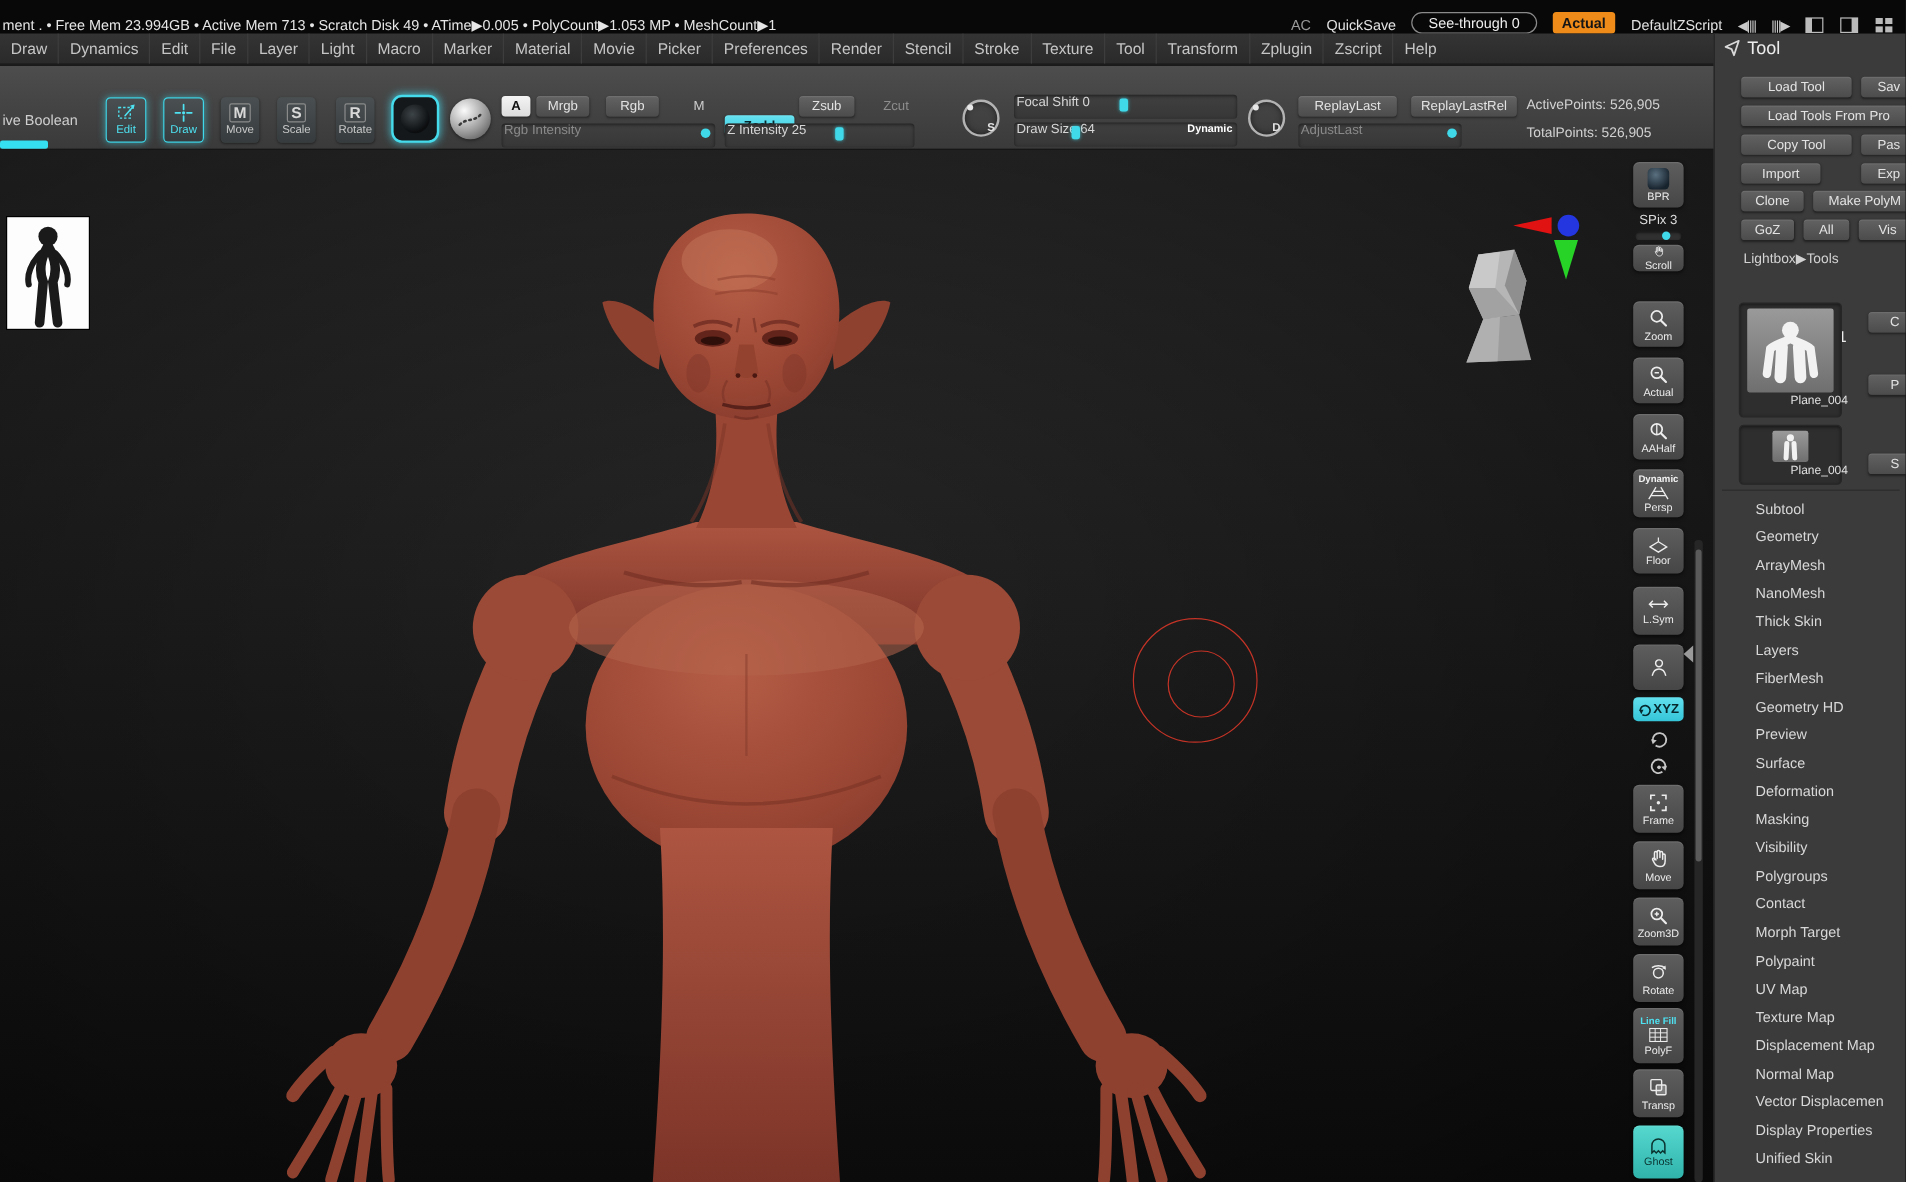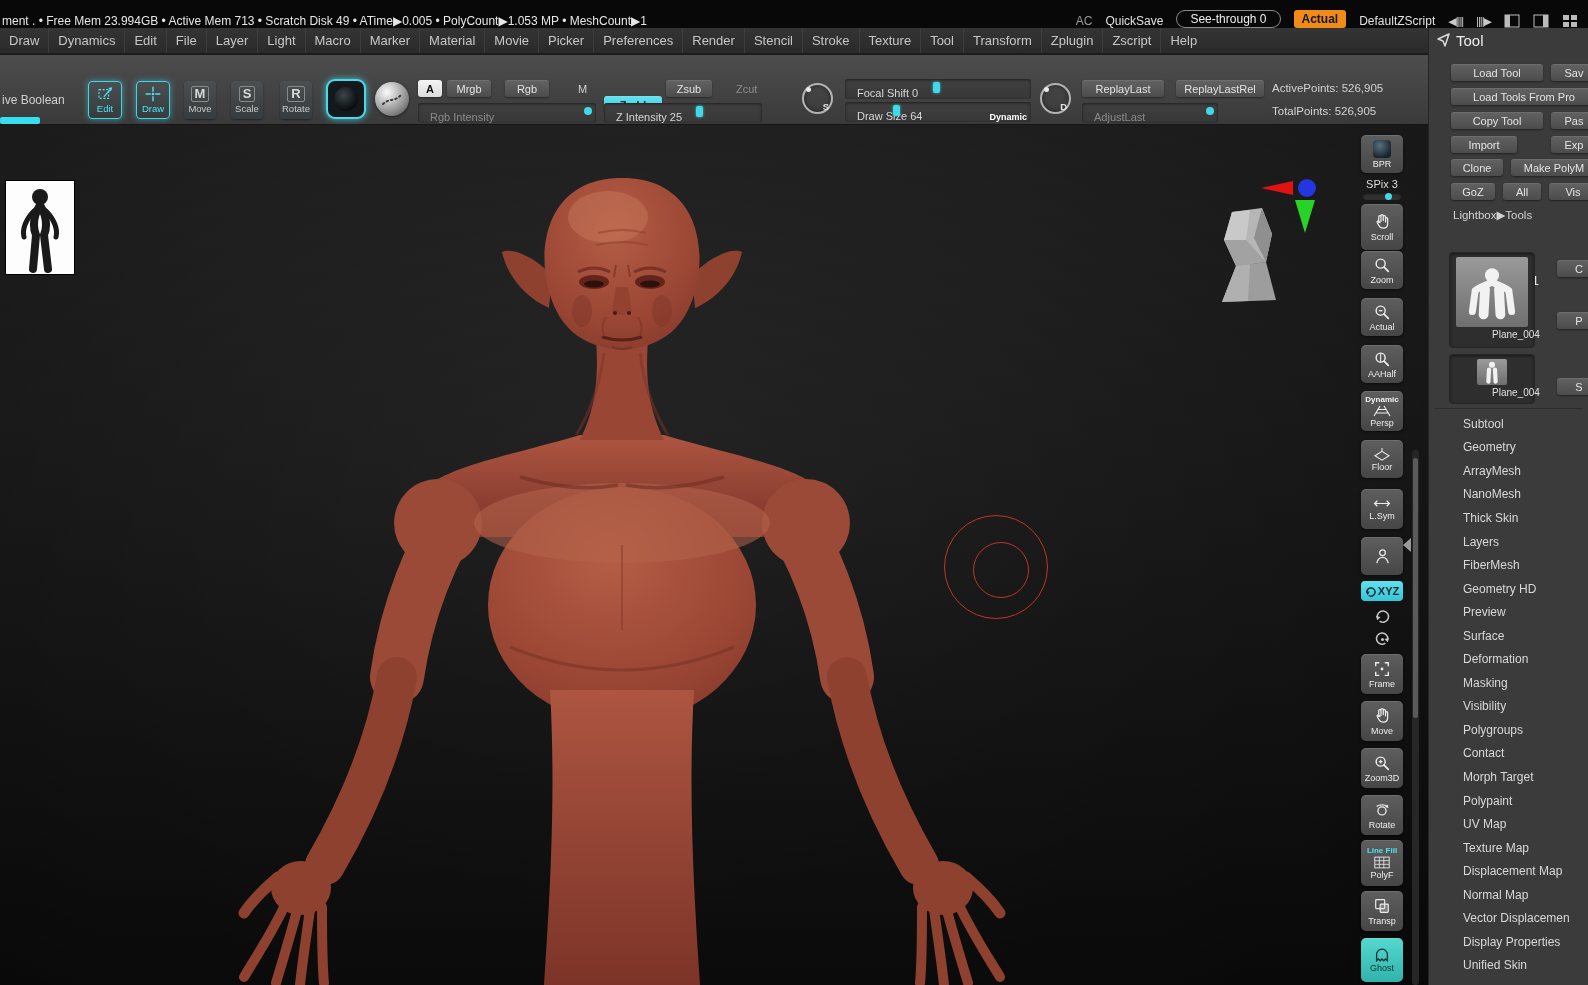--- a/index.html
+++ b/index.html
@@ -39,21 +39,21 @@
     box-shadow:0 0 7px rgba(70,219,236,.8);display:flex;align-items:center;justify-content:center;}
   .brushbtn .bball{width:24px;height:24px;border-radius:50%;background:radial-gradient(circle at 40% 35%,#3d4448,#0b0d0f 70%);}
   .spherebtn{position:absolute;width:34px;height:34px;border-radius:50%;
     background:radial-gradient(circle at 35% 30%,#fbfbfb,#9c9c9c 55%,#585858 90%);box-shadow:0 1px 3px rgba(0,0,0,.5);}
   .tb-btn{position:absolute;height:17px;background:linear-gradient(#636363,#4c4c4c);border-radius:3px;color:#e3e3e3;
     font-size:11px;display:flex;align-items:center;justify-content:center;box-shadow:0 1px 2px rgba(0,0,0,.4),inset 0 1px 0 rgba(255,255,255,.08);}
   .tb-btn.white{background:linear-gradient(#f4f4f4,#dcdcdc);color:#111;font-weight:bold;}
   .tb-btn.cyanbg{background:linear-gradient(#66e2f1,#38c8db);color:#06282d;font-weight:bold;}
   .tb-dimtext{position:absolute;color:#8d8d8d;font-size:11px;}
   .slider{position:absolute;height:20px;border-radius:3px;background:linear-gradient(#404040,#373737);
-    box-shadow:inset 0 1px 3px rgba(0,0,0,.55);display:flex;align-items:flex-end;padding:0 12px;font-size:11px;color:#d6d6d6;}
+    box-shadow:inset 0 1px 3px rgba(0,0,0,.55);display:flex;align-items:flex-start;padding:0 2px;font-size:11px;color:#d6d6d6;}
   .slider.dim{color:#8a8a8a;}
   .sl-thumb{position:absolute;top:2.5px;width:7px;height:11px;background:#3fd9ea;border-radius:2px;box-shadow:0 0 3px rgba(63,217,234,.8);}
   .sl-dot{position:absolute;top:4px;width:8px;height:8px;border-radius:50%;background:#3fd9ea;}
   .dyn-lab{position:absolute;right:4px;font-size:9px;font-weight:bold;color:#fff;}
   .knob{position:absolute;width:31px;height:31px;border-radius:50%;border:2.5px solid #b3b3b3;
     box-shadow:inset 0 0 5px rgba(0,0,0,.5);}
   .knob::before{content:"";position:absolute;left:2px;top:2px;width:5px;height:5px;border-radius:50%;background:#e8e8e8;}
   .knob .kl{position:absolute;right:2px;bottom:0;font-size:9.5px;color:#e2e2e2;font-weight:bold;}
   .points{position:absolute;font-size:11.5px;color:#d2d2d2;}
   .progress{position:absolute;left:0;top:62px;width:40px;height:7px;background:#35dff0;border-radius:2px;}
@@ -384,21 +384,21 @@
 
 <div class="rs-btn" style="top:135px;height:38px;">
   <span class="bpr-ball"></span>
   <span class="rs-lab">BPR</span>
 </div>
 <div class="rs-text" style="top:178px;">SPix 3</div>
 <div class="rs-slider" style="top:193px;">
   <span class="rs-dot" style="left:22px;"></span>
 </div>
 
-<div class="rs-btn" style="top:204px;height:46px;">
+<div class="rs-btn" style="top:204px;height:22px;">
   <svg viewBox="0 0 20 20" width="19" height="19">
     <path d="M6 11 V5 a1.2 1.2 0 0 1 2.4 0 V10 M8.4 9 V4 a1.2 1.2 0 0 1 2.4 0 V9 M10.8 9 V5 a1.2 1.2 0 0 1 2.4 0 V10 M13.2 10.5 V7 a1.1 1.1 0 0 1 2.2 0 v5 c0 3-1.8 5-4.6 5 c-2.4 0-3.6-.8-4.8-3 L4.4 11 a1.2 1.2 0 0 1 2-1.2 l1 1.4" fill="none" stroke="#ececec" stroke-width="1.3" stroke-linecap="round"></path>
   </svg>
   <span class="rs-lab">Scroll</span>
 </div>
 
 <div class="rs-btn" style="top:251px;height:38px;">
   <svg viewBox="0 0 20 20" width="18" height="18">
     <circle cx="8.5" cy="8.5" r="5" fill="none" stroke="#ececec" stroke-width="1.6"></circle>
       <line x1="12.3" y1="12.3" x2="17" y2="17" stroke="#ececec" stroke-width="2" stroke-linecap="round"></line>

